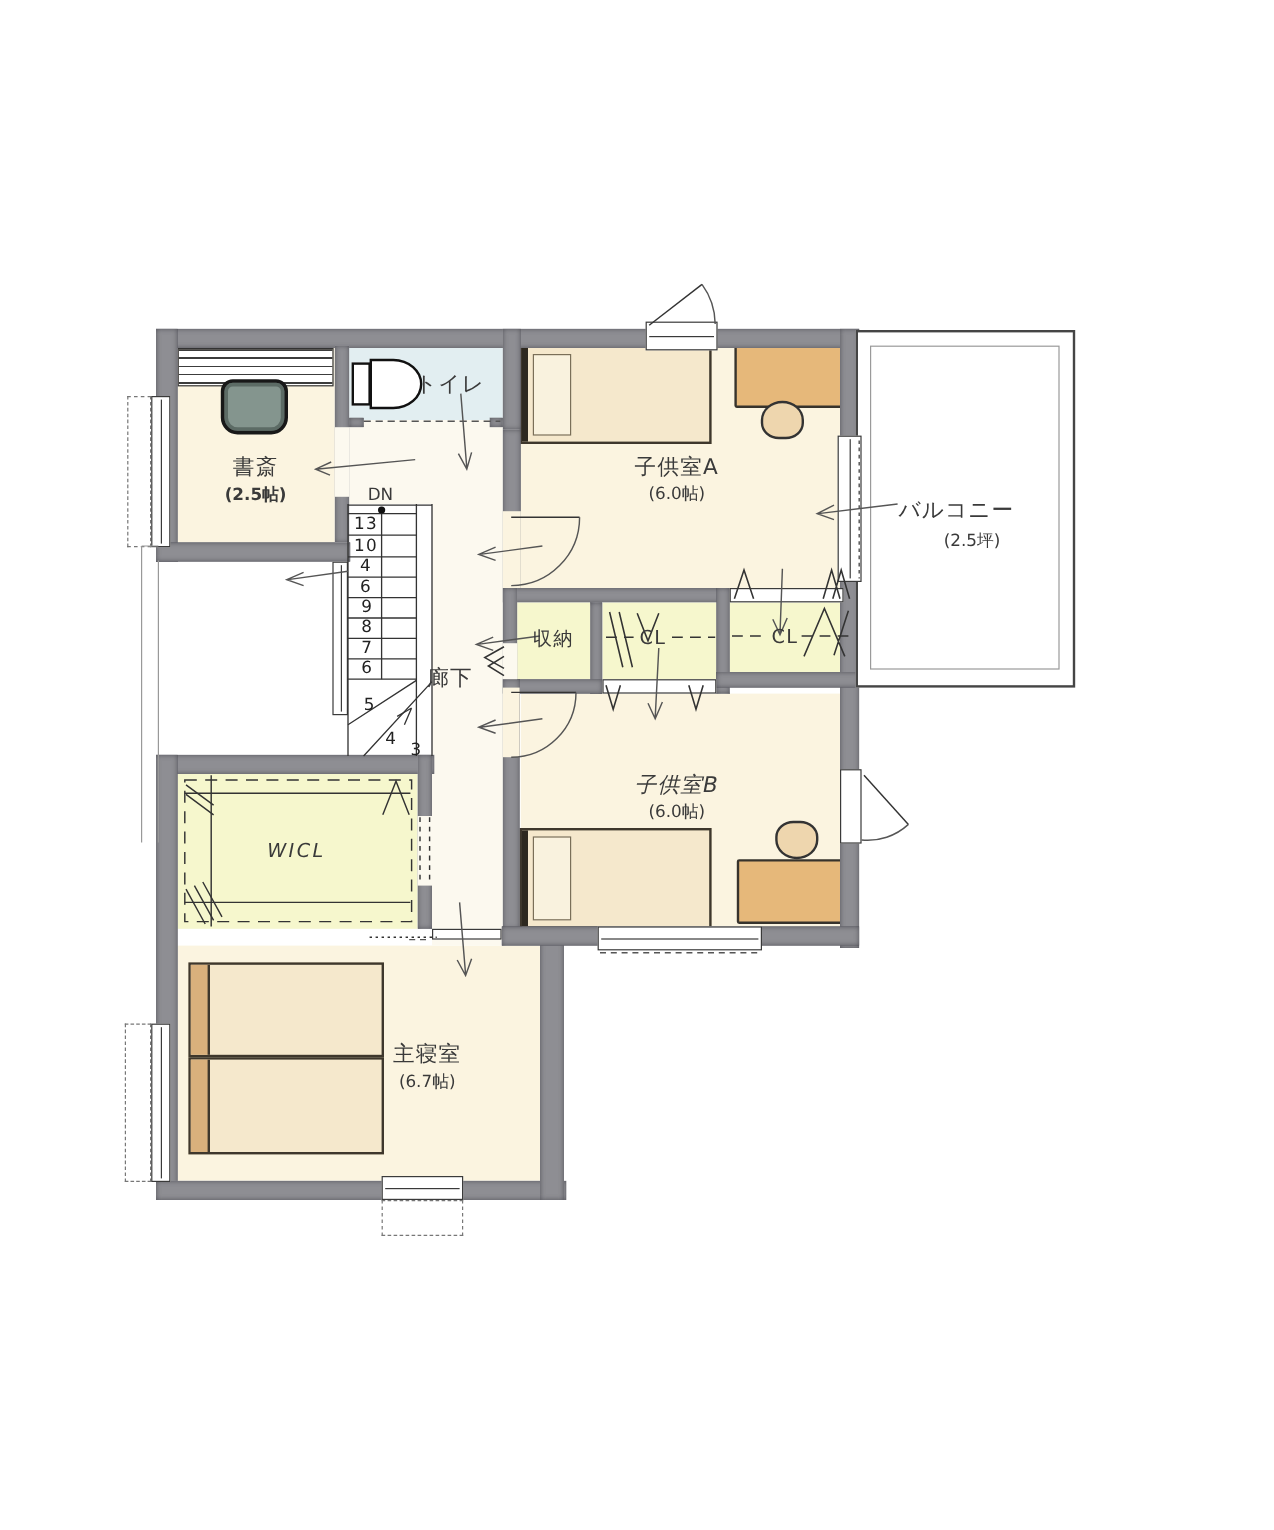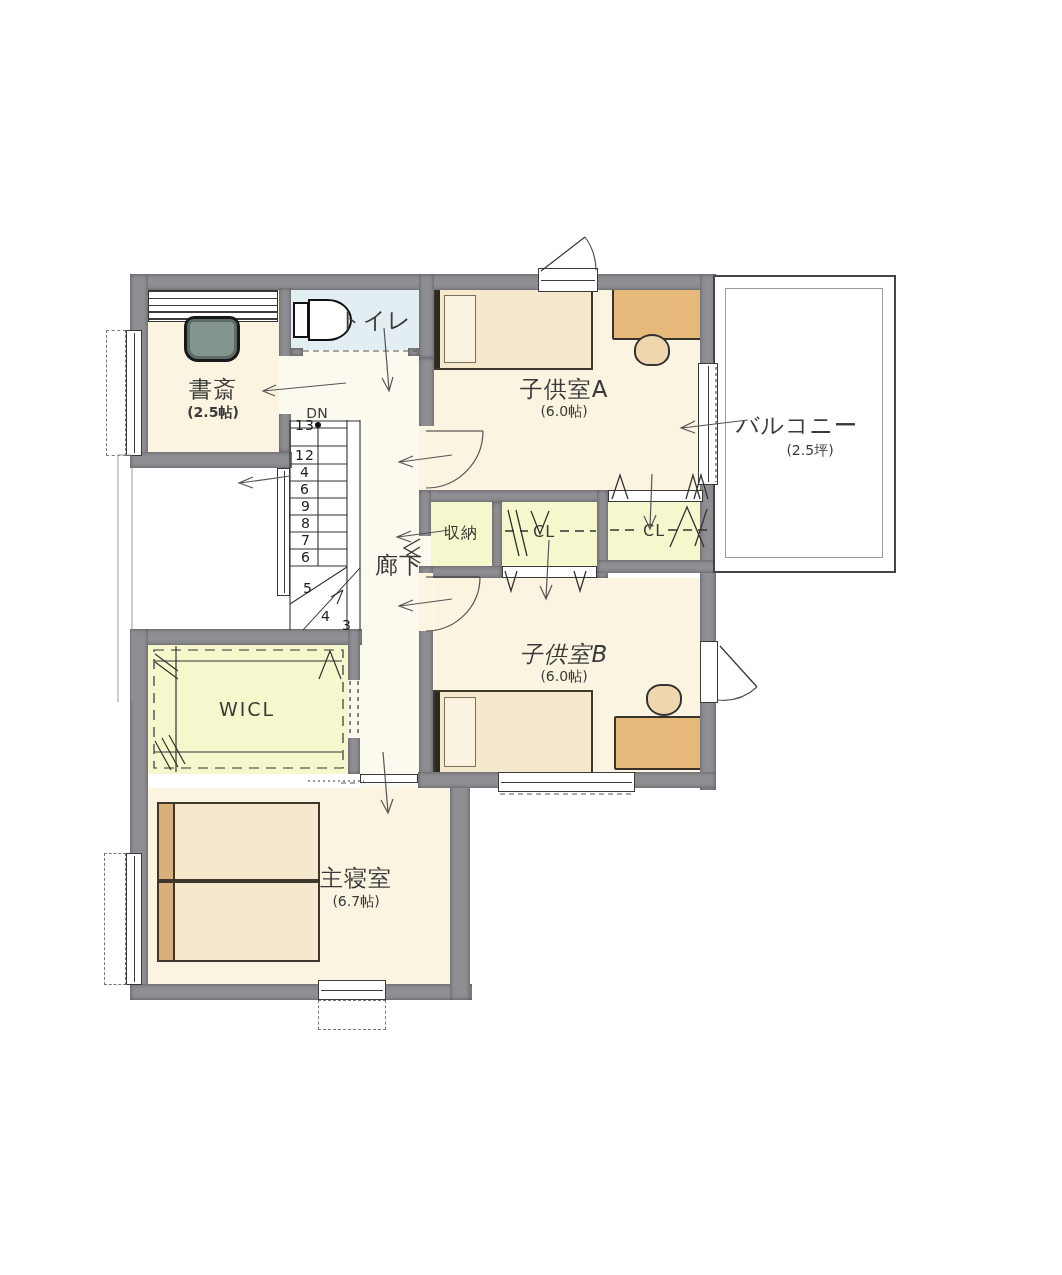--- a/index.html
+++ b/index.html
@@ -8,21 +8,21 @@
   .floor{position:absolute;}
   .wall{position:absolute;background:var(--wall,#8e8e93);
         box-shadow:inset 0 0 4px rgba(70,70,78,.85);}
   .win-v,.win-h,.leaf,.slider{position:absolute;background:#fff;border:1.5px solid #3a3a3a;box-sizing:border-box;}
   .slider{border-width:1px;}
   .win-v::after{content:"";position:absolute;left:50%;top:2px;bottom:2px;width:1px;background:#3a3a3a;}
   .win-h::after{content:"";position:absolute;top:50%;left:2px;right:2px;height:1px;background:#3a3a3a;}
   .shutter{position:absolute;background:#fff;border:1.5px dashed #777;box-sizing:border-box;}
   .gap{position:absolute;}
   .lbl{position:absolute;transform:translate(-50%,-50%);white-space:nowrap;
-       font-size:23px;letter-spacing:1px;color:#3a3a3a;}
+       font-size:18px;letter-spacing:1px;color:#3a3a3a;}
   .lbl.small{font-size:14px;letter-spacing:0;}
   .lbl.step{font-size:14px;color:#222;}
   .bed{position:absolute;background:var(--bed,#f5e8cc);border:2px solid var(--bed_outline,#3e372c);box-sizing:border-box;}
   .bed.kids::before{content:"";position:absolute;left:0;top:0;bottom:0;width:5px;background:#2e2920;}
   .bed.kids .pillow{position:absolute;left:9px;top:5px;bottom:5px;width:30px;background:#f9f2de;border:1px solid #7a6f58;}
   .bed.master::before{content:"";position:absolute;left:0;top:0;bottom:0;width:14px;
        background:var(--headboard,#d9b07c);border-right:2px solid var(--bed_outline,#3e372c);}
   .desk{position:absolute;background:var(--desk,#e6b87a);border:2px solid #37332c;border-radius:2px;box-sizing:border-box;}
   .chair{position:absolute;background:var(--chair,#eed6ae);border:2px solid #333;border-radius:50% 50% 42% 42%;box-sizing:border-box;}
   .chair.flip{border-radius:42% 42% 50% 50%;}
@@ -191,33 +191,33 @@
   <div class="lbl" style="left:564px;top:389px;">子供室A</div>
   <div class="lbl small" style="left:564px;top:412px;">(6.0帖)</div>
 
   <div class="lbl" style="left:797px;top:425px;">バルコニー</div>
   <div class="lbl small" style="left:810px;top:451px;">(2.5坪)</div>
 
   <div class="lbl" style="left:461px;top:533px;font-size:16px;">収納</div>
   <div class="lbl" style="left:544px;top:531px;font-size:16px;">CL</div>
   <div class="lbl" style="left:654px;top:530px;font-size:16px;">CL</div>
 
-  <div class="lbl" style="left:399px;top:565px;">廊下</div>
+  <div class="lbl" style="left:375px;top:565px;">廊下</div>
 
   <div class="lbl" style="left:564px;top:654px;font-style:italic;">子供室B</div>
   <div class="lbl small" style="left:564px;top:677px;">(6.0帖)</div>
 
-  <div class="lbl" style="left:247px;top:709px;font-size:19px;letter-spacing:2px;">WICL</div>
+  <div class="lbl" style="left:247px;top:709px;font-size:16px;letter-spacing:2px;font-style:italic;">WICL</div>
 
   <div class="lbl" style="left:356px;top:878px;">主寝室</div>
   <div class="lbl small" style="left:356px;top:902px;">(6.7帖)</div>
 
   <div class="lbl small" style="left:317px;top:413px;">DN</div>
-  <div class="lbl step" style="left:305px;top:425px;">13</div>
-  <div class="lbl step" style="left:305px;top:455px;">12</div>
+  <div class="lbl step" style="left:305px;top:437px;">13</div>
+  <div class="lbl step" style="left:305px;top:455px;">10</div>
   <div class="lbl step" style="left:305px;top:472px;">4</div>
   <div class="lbl step" style="left:305px;top:489px;">6</div>
   <div class="lbl step" style="left:306px;top:506px;">9</div>
   <div class="lbl step" style="left:306px;top:523px;">8</div>
   <div class="lbl step" style="left:306px;top:540px;">7</div>
   <div class="lbl step" style="left:306px;top:557px;">6</div>
   <div class="lbl step" style="left:308px;top:588px;">5</div>
   <div class="lbl step" style="left:326px;top:616px;">4</div>
   <div class="lbl step" style="left:347px;top:625px;">3</div>
 

